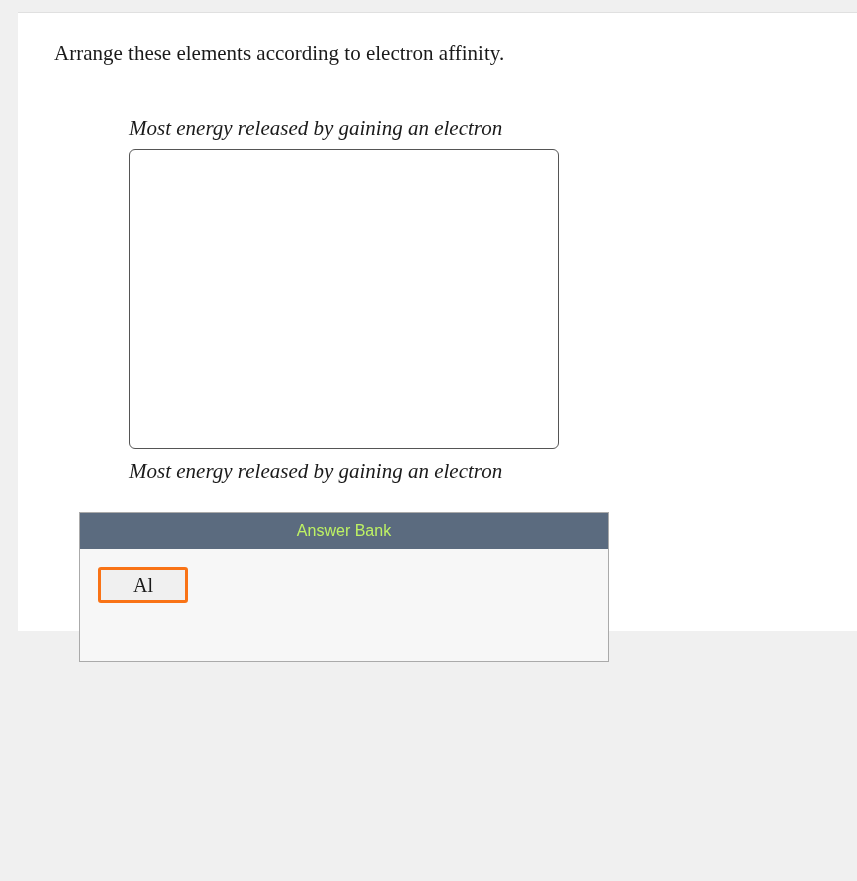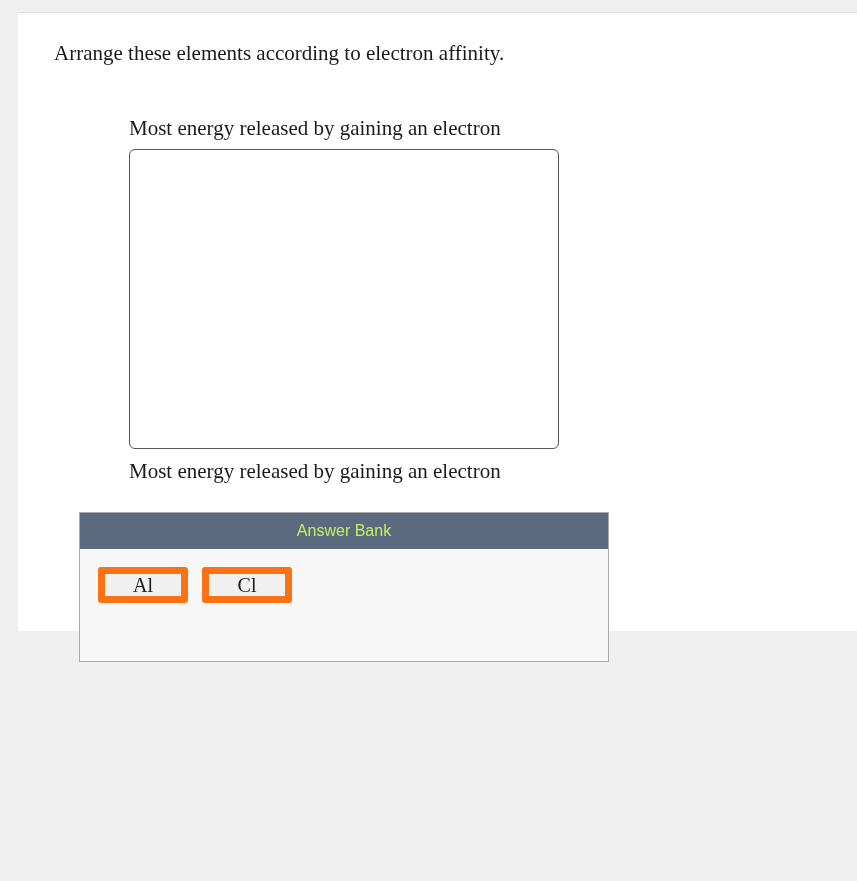--- a/index.html
+++ b/index.html
@@ -22,20 +22,21 @@
       border-top: 1px solid #e0e0e0;
     }
     .question-text {
       font-size: 21px;
       color: #1a1a1a;
       margin-bottom: 50px;
       font-weight: normal;
     }
     .ranking-section {
       margin-left: 75px;
+      font-style: italic;
     }
     .ranking-label {
       font-size: 21px;
       color: #1a1a1a;
       margin-bottom: 8px;
       font-weight: normal;
     }
     .drop-zone {
       width: 430px;
       height: 300px;
@@ -60,21 +61,21 @@
       font-weight: normal;
     }
     .answer-bank-body {
       background: #f7f7f7;
       padding: 18px 18px 58px 18px;
       display: flex;
       gap: 14px;
     }
     .element-tile {
       background: #f0f0f0;
-      border: 7px solid #f97316;
+      border: 3px solid #f97316;
       border-radius: 3px;
       width: 90px;
       height: 36px;
       display: flex;
       align-items: center;
       justify-content: center;
       font-size: 20px;
       color: #1a1a1a;
       cursor: grab;
       font-family: Georgia, 'Times New Roman', serif;
@@ -89,16 +90,15 @@
   <div class="ranking-section">
     <p class="ranking-label">Most energy released by gaining an electron</p>
     <div class="drop-zone"></div>
     <p class="ranking-label">Most energy released by gaining an electron</p>
   </div>
 
   <div class="answer-bank-container">
     <div class="answer-bank-header">Answer Bank</div>
     <div class="answer-bank-body">
       <div class="element-tile">Al</div>
-      <div class="element-tile">Cl</div>
     </div>
   </div>
 </div>
 
 </body></html>

